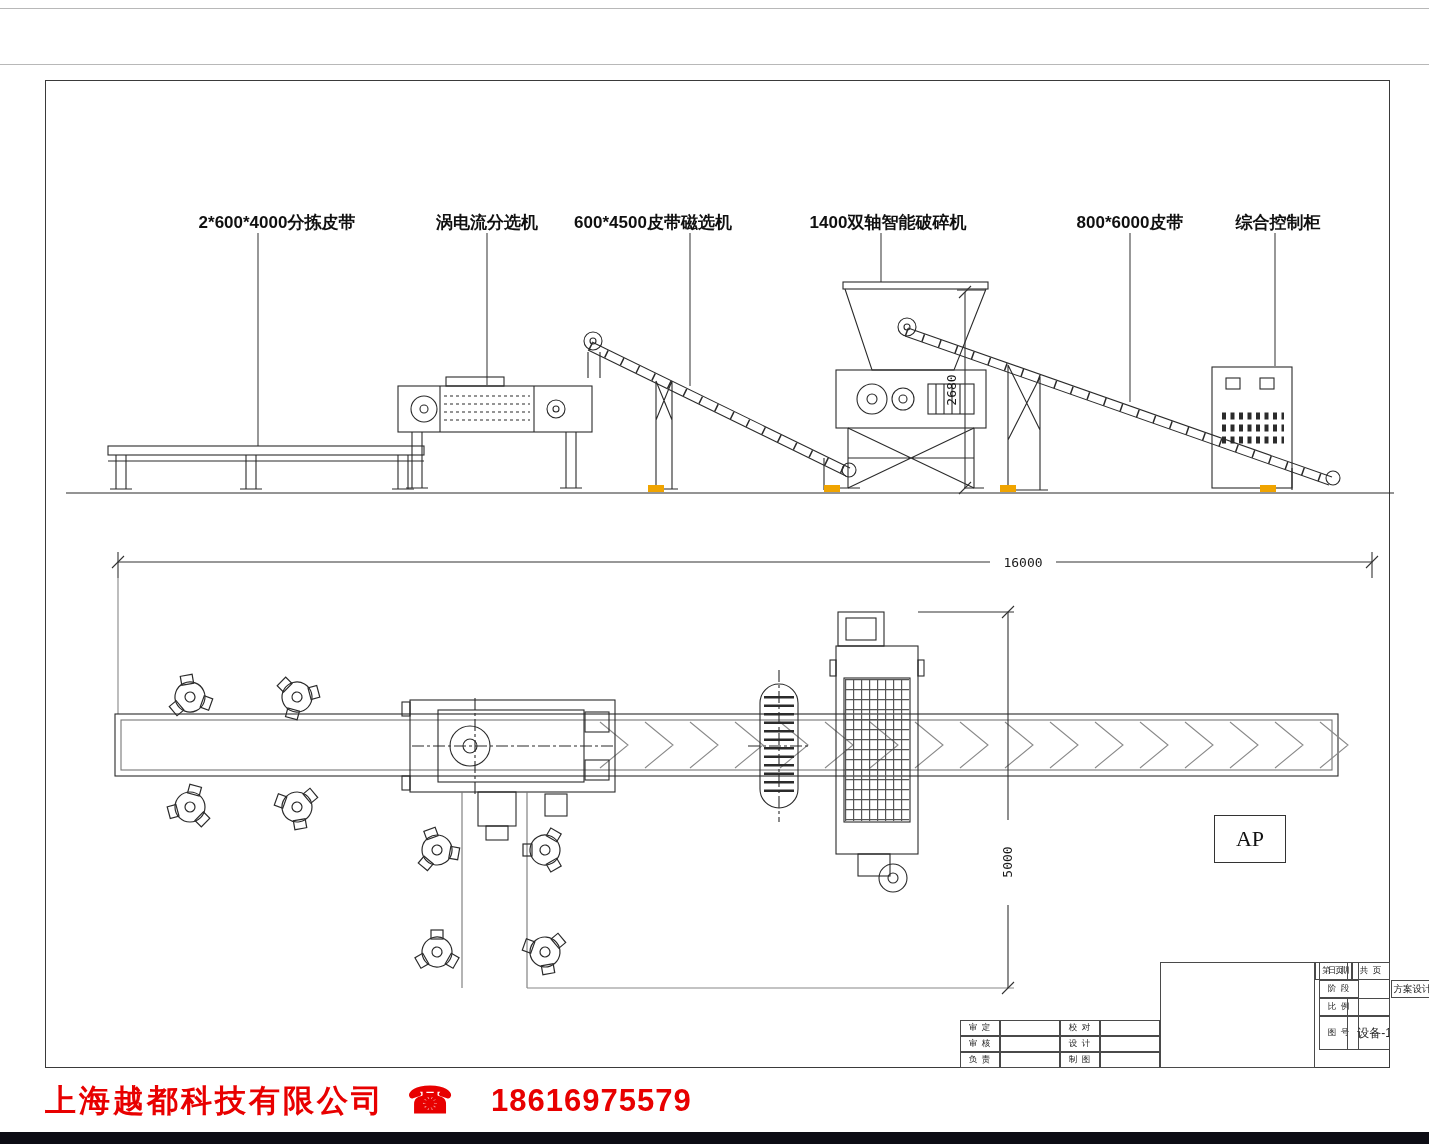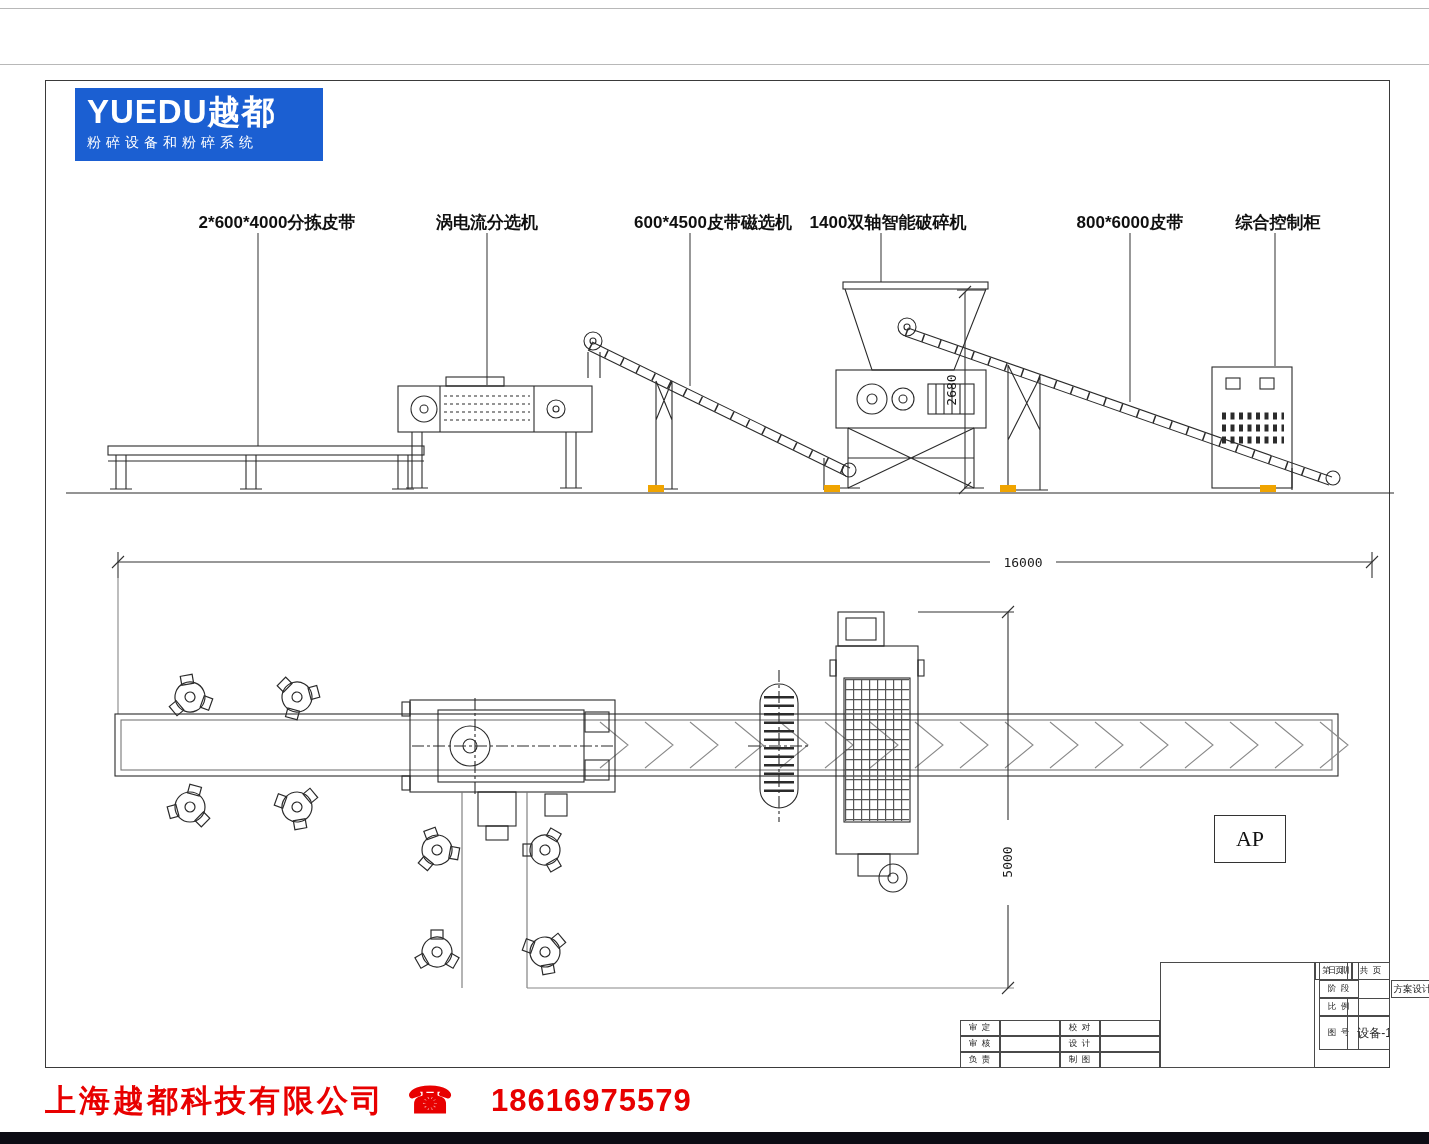--- a/index.html
+++ b/index.html
@@ -47,29 +47,25 @@
 </style>
 </head>
 <body>
 
 <div class="page">
 
   <div class="hline l1"></div>
   <div class="hline l2"></div>
   <div class="frame"></div>
 
-  <div class="logo">
-    <div class="logo-brand">YUEDU越都</div>
-    <div class="logo-sub">粉碎设备和粉碎系统</div>
-  </div>
 
 
   <div class="eq-label" style="left:277px;">2*600*4000分拣皮带</div>
   <div class="eq-label" style="left:487px;">涡电流分选机</div>
-  <div class="eq-label" style="left:713px;text-align:center;">600*4500皮带磁选机</div>
+  <div class="eq-label" style="left:653px;text-align:center;">600*4500皮带磁选机</div>
   <div class="eq-label" style="left:888px;">1400双轴智能破碎机</div>
   <div class="eq-label" style="left:1130px;">800*6000皮带</div>
   <div class="eq-label" style="left:1278px;">综合控制柜</div>
 
   <svg class="drawing" width="1429" height="1144" viewBox="0 0 1429 1144">
     <defs>
       <g id="claw" stroke="#2b2b2b" stroke-width="1.2" fill="none">
         <circle r="15"></circle>
           <circle r="5"></circle>
         <rect x="13" y="-6" width="9" height="12"></rect>

